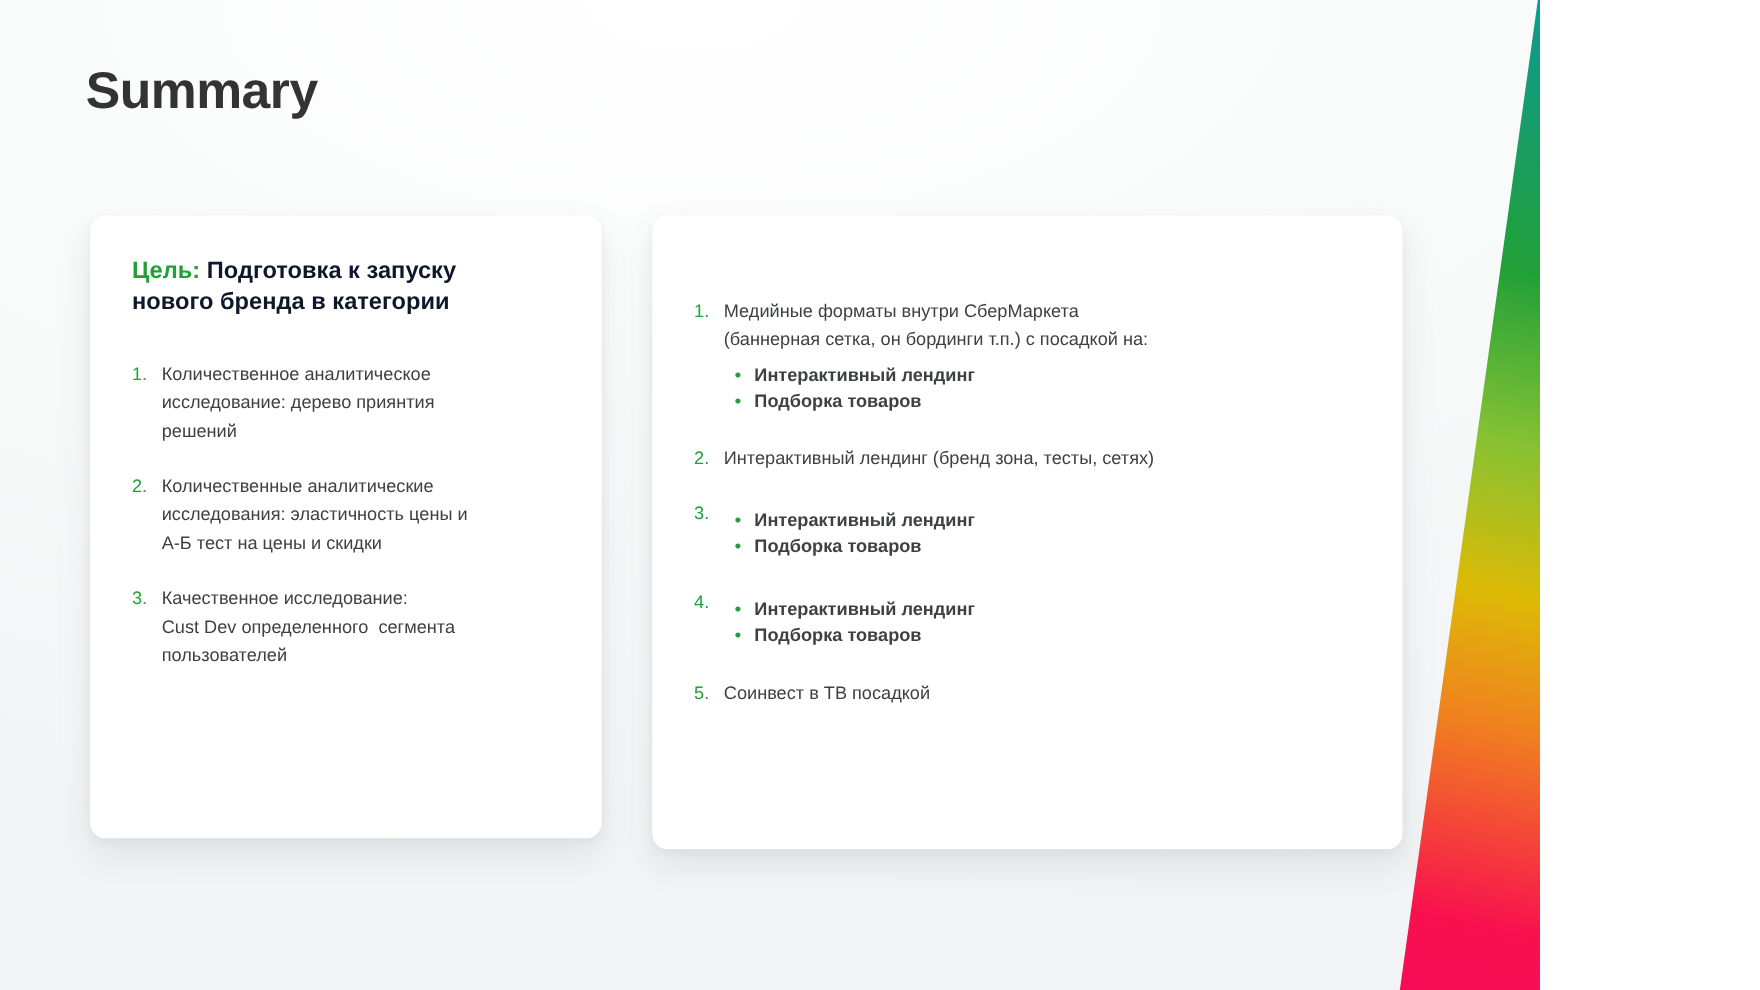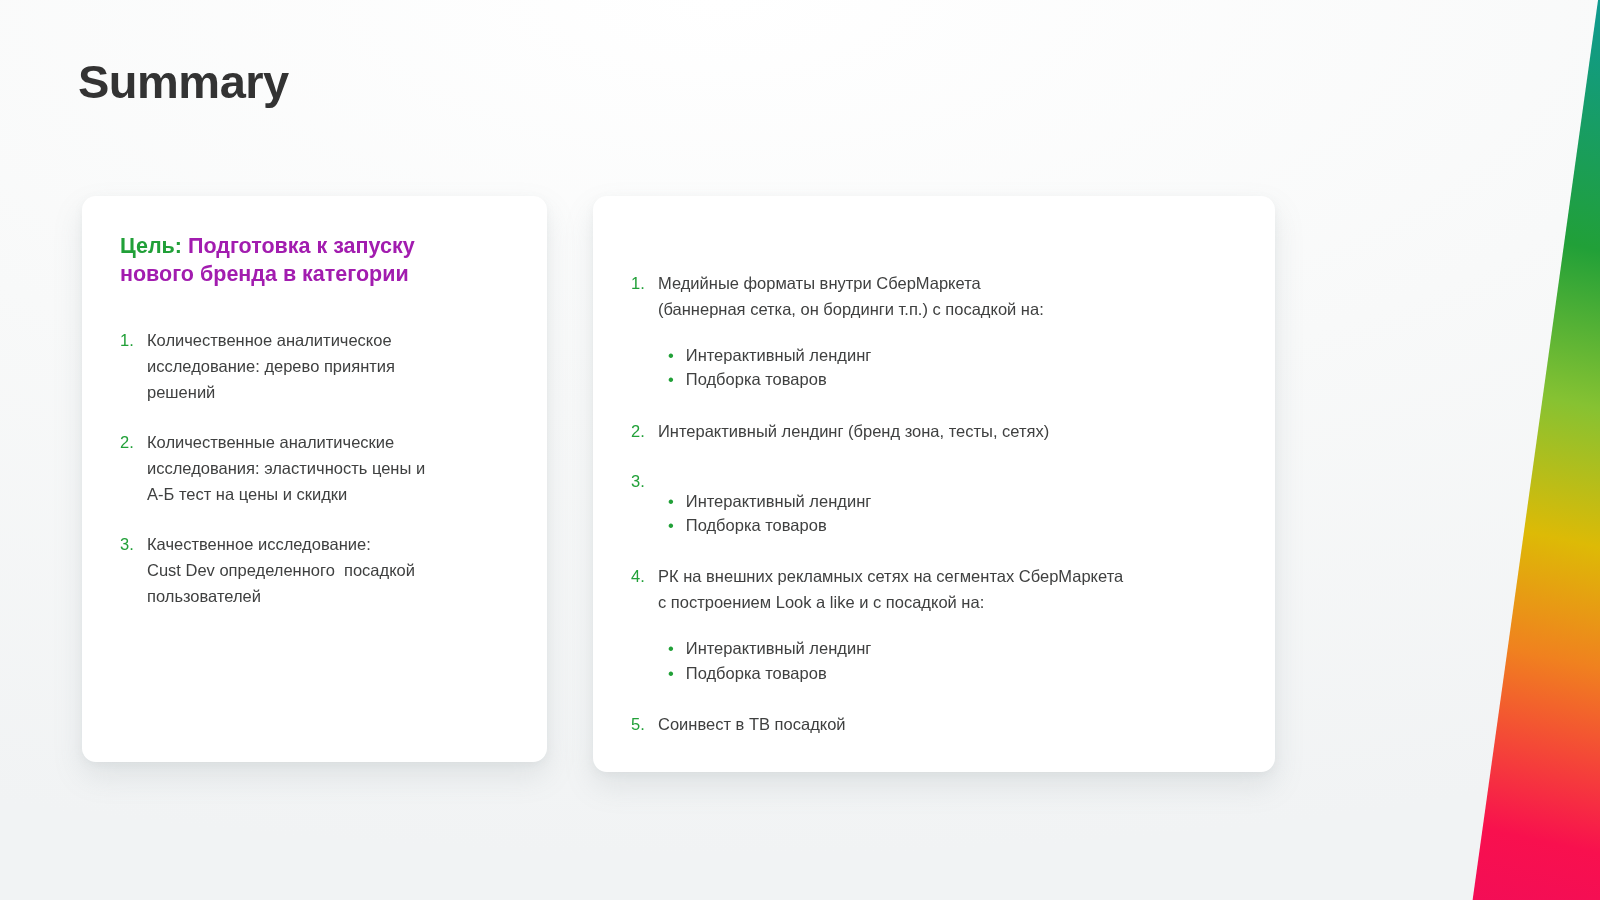--- a/index.html
+++ b/index.html
@@ -8,21 +8,21 @@
     --text-body:#3f4040;
   }
   *{margin:0;padding:0;box-sizing:border-box;}
   html,body{width:1600px;height:900px;}
   body{
     font-family:"Liberation Sans","DejaVu Sans",sans-serif;
     overflow:hidden;
   }
   .slide{
     position:relative;
-    width:1600px;height:900px;
+    width:1400px;height:900px;
     background:radial-gradient(130% 95% at 45% 0%, #ffffff 0%, #f8f9f9 48%, #f1f3f4 100%);
     overflow:hidden;
   }
   .page-title{
     position:absolute;
     left:78px;top:54px;
     font-size:47px;
     font-weight:700;
     letter-spacing:-0.5px;
     color:#333333;
@@ -37,21 +37,21 @@
   }
   .card-left{ left:82px;  width:465px; height:566px; }
   .card-right{ left:593px; width:682px; height:576px; }
   .card h2{
     font-size:21.5px;
     line-height:1.32;
     font-weight:700;
     color:#2d2e2e;
   }
   .goal{ color:var(--accent); }
-  .goal-text{ color:#a21caf; white-space:pre-line; }
+  .goal-text{ color:#0f172a; white-space:pre-line; }
   ol.num-list{
     list-style:none;
     margin-top:38px;
   }
   ol.num-list li.item{
     display:grid;
     grid-template-columns:27px 1fr;
     align-items:start;
   }
   ol.num-list li.item + li.item{ margin-top:24px; }
@@ -62,23 +62,24 @@
   }
   .itext{
     color:var(--text-body);
     font-size:16.5px;
     line-height:1.58;
     white-space:pre-wrap;
   }
   ul.sub{
     grid-column:2;
     list-style:none;
-    margin-top:21px;
+    margin-top:7px;
     margin-bottom:2px;
     padding-left:10px;
+    font-weight:bold;
   }
   ul.sub li{
     color:var(--text-body);
     font-size:16.5px;
     line-height:1.47;
   }
   ul.sub li::before{
     content:"\2022";
     color:var(--accent);
     font-size:16.5px;
@@ -115,21 +116,21 @@
         </li>
         <li class="item">
           <span class="num">2.</span>
           <span class="itext">Количественные аналитические
 исследования: эластичность цены и
 А-Б тест на цены и скидки</span>
         </li>
         <li class="item">
           <span class="num">3.</span>
           <span class="itext">Качественное исследование:
-Cust Dev определенного  посадкой
+Cust Dev определенного  сегмента
 пользователей</span>
         </li>
       </ol>
   </section>
 
   <section class="card card-right">
     <ol class="num-list">
         <li class="item">
           <span class="num">1.</span>
           <span class="itext">Медийные форматы внутри СберМаркета
@@ -145,22 +146,20 @@
         </li>
         <li class="item">
           <span class="num">3.</span>
           <ul class="sub">
             <li>Интерактивный лендинг</li>
             <li>Подборка товаров</li>
           </ul>
         </li>
         <li class="item">
           <span class="num">4.</span>
-          <span class="itext">РК на внешних рекламных сетях на сегментах СберМаркета
-с построением Look a like и с посадкой на:</span>
           <ul class="sub">
             <li>Интерактивный лендинг</li>
             <li>Подборка товаров</li>
           </ul>
         </li>
         <li class="item">
           <span class="num">5.</span>
           <span class="itext">Соинвест в ТВ посадкой</span>
         </li>
       </ol>

